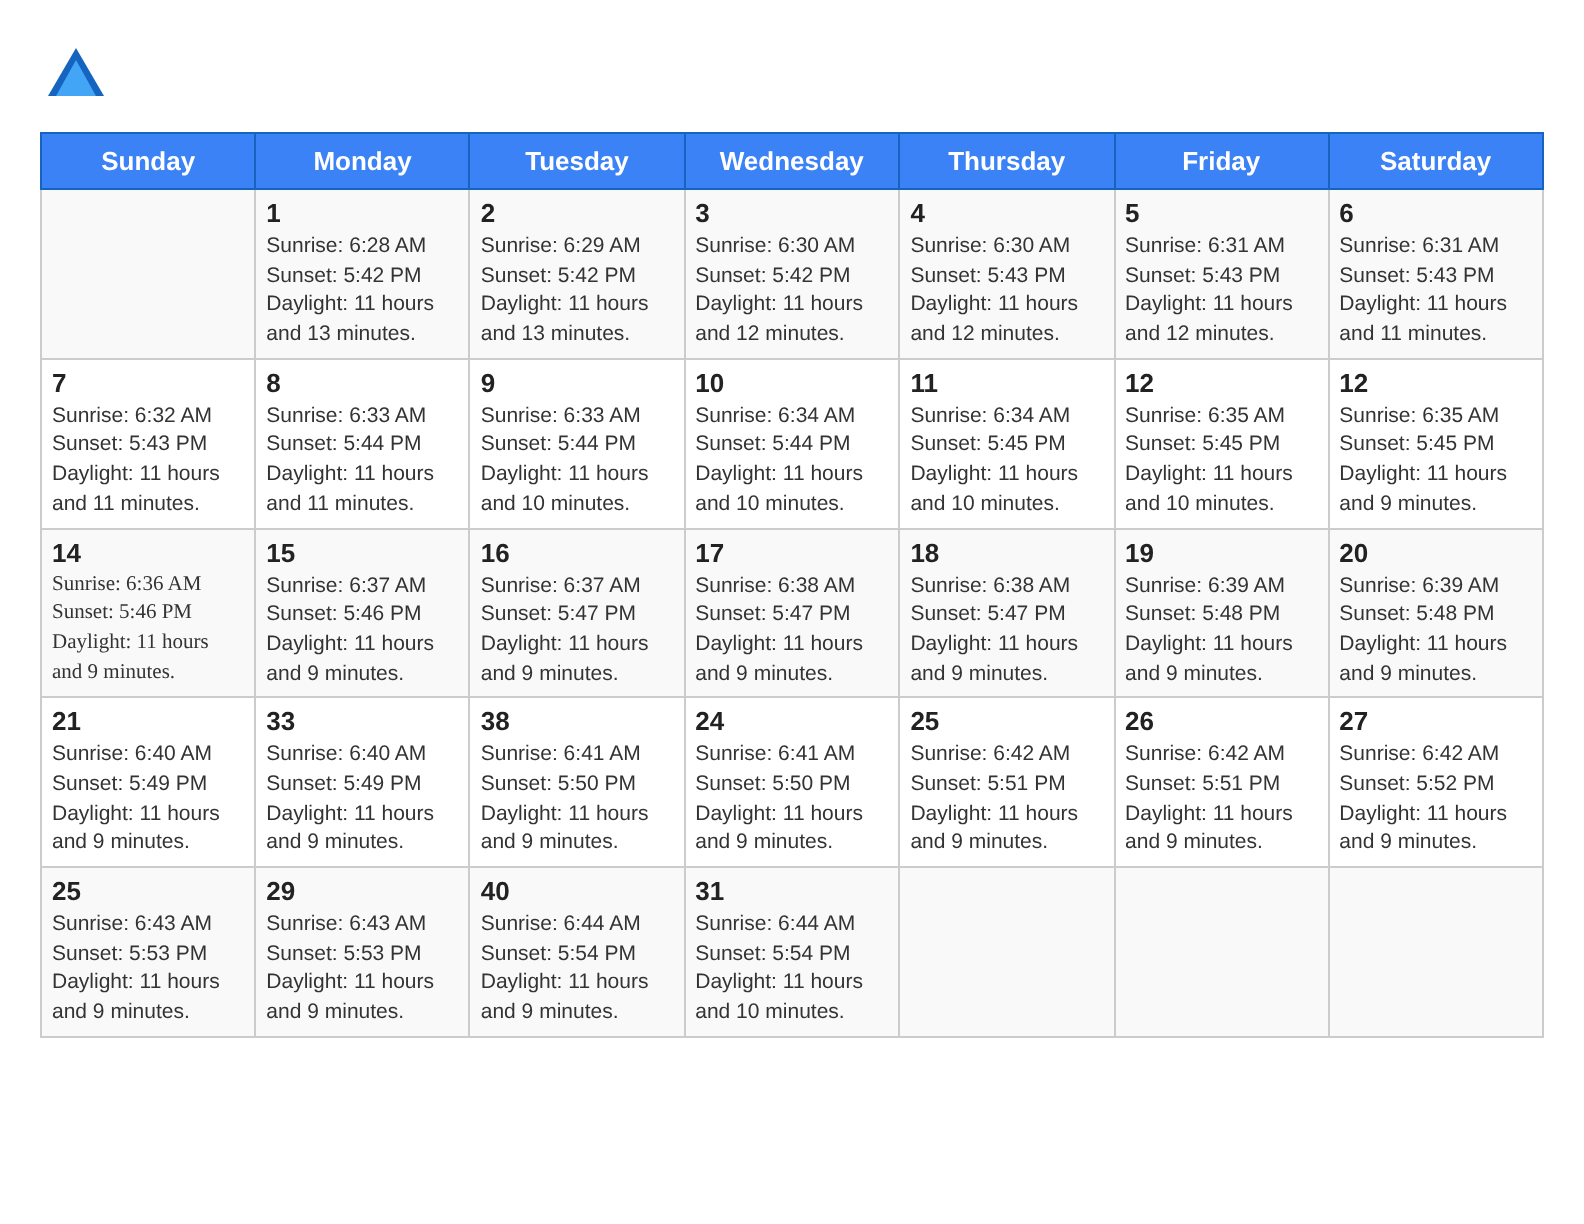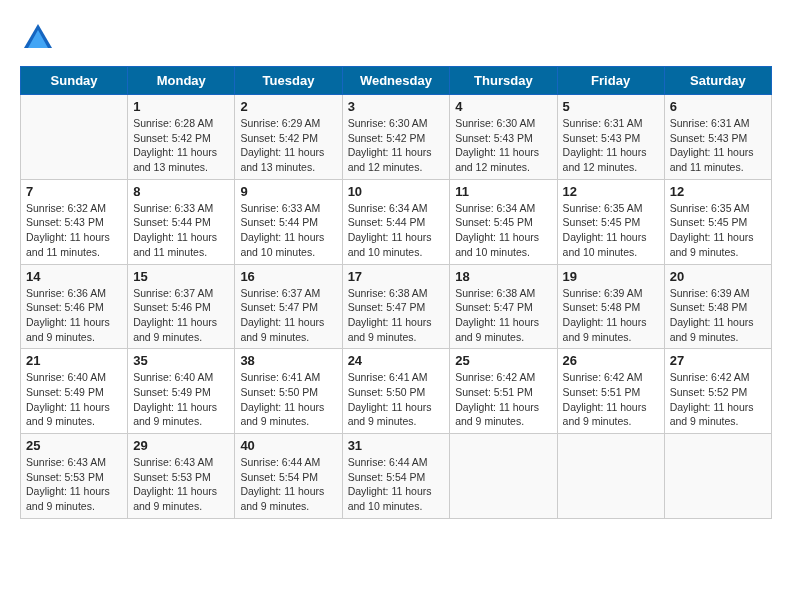--- a/index.html
+++ b/index.html
@@ -41,21 +41,21 @@
     .subtitle {
       font-size: 14px;
       color: #555;
     }
     table {
       width: 100%;
       border-collapse: collapse;
       font-size: 11px;
     }
     thead tr th {
-      background-color: #0369a1;
+      background-color: #3b82f6;
       color: #fff;
       text-align: center;
       padding: 6px 4px;
       font-size: 13px;
       font-weight: bold;
       border: 1px solid #1565c0;
     }
     tbody tr td {
       border: 1px solid #ccc;
       vertical-align: top;
@@ -206,21 +206,21 @@
           <span class="day-num">12</span>
           <div class="day-info" style="white-space: pre-line;">Sunrise: 6:35 AM
 Sunset: 5:45 PM
 Daylight: 11 hours
 and 9 minutes.</div>
         </td>
       </tr>
       <tr>
         <td>
           <span class="day-num">14</span>
-          <div class="day-info" style="white-space: pre-line;">Sunrise: 6:36 AM
+          <div class="day-info" style="white-space: pre-line; font-family: Liberation Serif, serif;">Sunrise: 6:36 AM
 Sunset: 5:46 PM
 Daylight: 11 hours
 and 9 minutes.</div>
         </td>
         <td>
           <span class="day-num">15</span>
           <div class="day-info" style="white-space: pre-line;">Sunrise: 6:37 AM
 Sunset: 5:46 PM
 Daylight: 11 hours
 and 9 minutes.</div>
@@ -263,21 +263,21 @@
       </tr>
       <tr>
         <td>
           <span class="day-num">21</span>
           <div class="day-info" style="white-space: pre-line;">Sunrise: 6:40 AM
 Sunset: 5:49 PM
 Daylight: 11 hours
 and 9 minutes.</div>
         </td>
         <td>
-          <span class="day-num">35</span>
+          <span class="day-num">33</span>
           <div class="day-info" style="white-space: pre-line;">Sunrise: 6:40 AM
 Sunset: 5:49 PM
 Daylight: 11 hours
 and 9 minutes.</div>
         </td>
         <td>
           <span class="day-num">38</span>
           <div class="day-info" style="white-space: pre-line;">Sunrise: 6:41 AM
 Sunset: 5:50 PM
 Daylight: 11 hours

